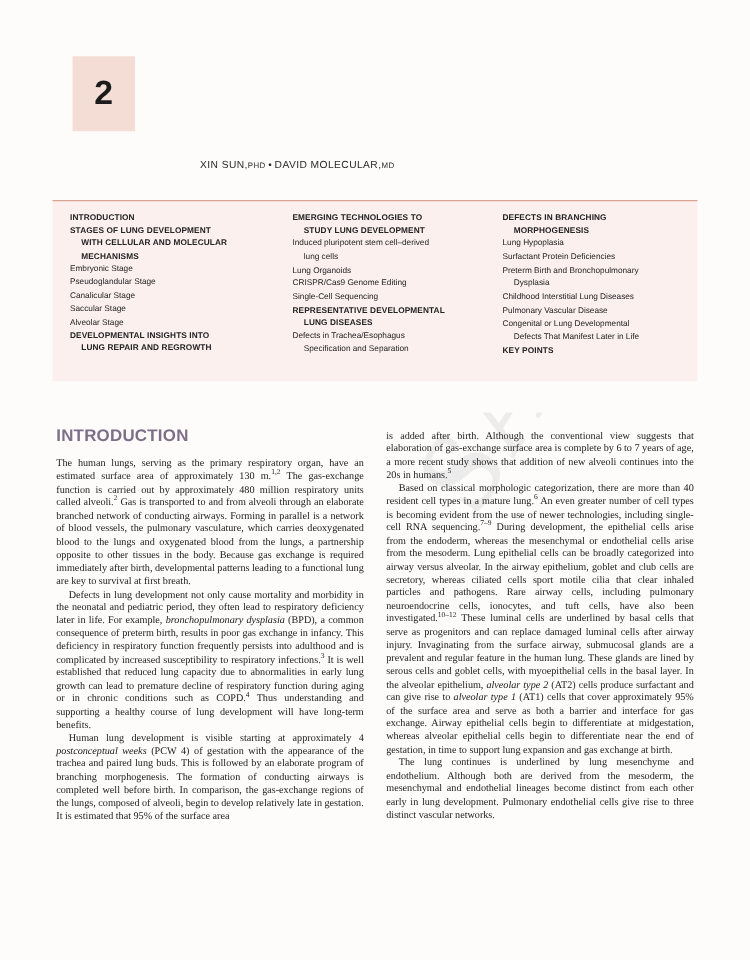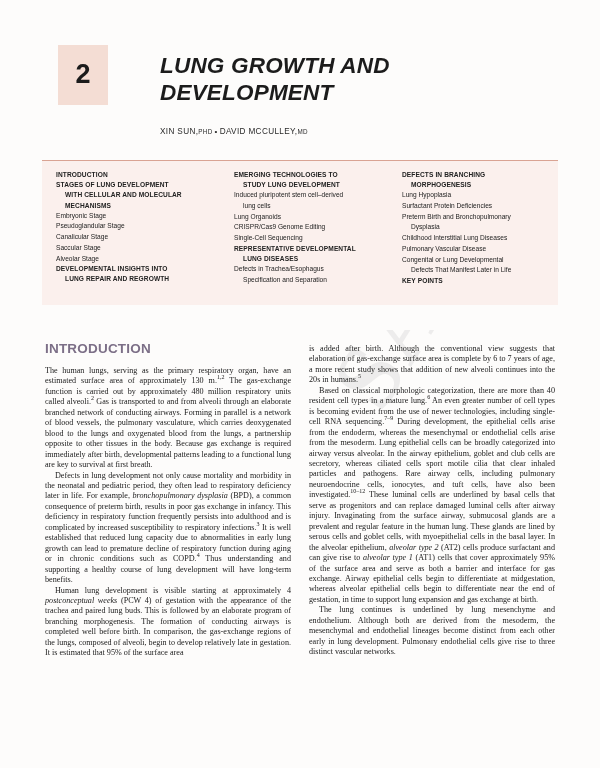--- a/index.html
+++ b/index.html
@@ -209,23 +209,22 @@
 </style>
 </head>
 <body>
 
 <div class="page">
 
   <div class="chapter-header">
     <div class="chapter-number-block">
       <div class="chapter-number">2</div>
     </div>
-    <div class="chapter-title">LUNG GROWTH AND DEVELOPMENT</div>
     <div class="chapter-authors">
-      <span>XIN SUN,</span><span class="degree">PHD</span><span class="sep">•</span><span>DAVID MCCULLEY,</span><span class="degree">MD</span>
+      <span>XIN SUN,</span><span class="degree">PHD</span><span class="sep">•</span><span>DAVID MOLECULAR,</span><span class="degree">MD</span>
     </div>
   </div>
 
   <div class="toc-box">
     <div class="toc-cols">
       <div class="toc-col c1">
           <div class="toc-entry head">INTRODUCTION</div>
           <div class="toc-entry head">STAGES OF LUNG DEVELOPMENT</div>
           <div class="toc-entry head">
             <span class="ind">WITH CELLULAR AND MOLECULAR</span>

